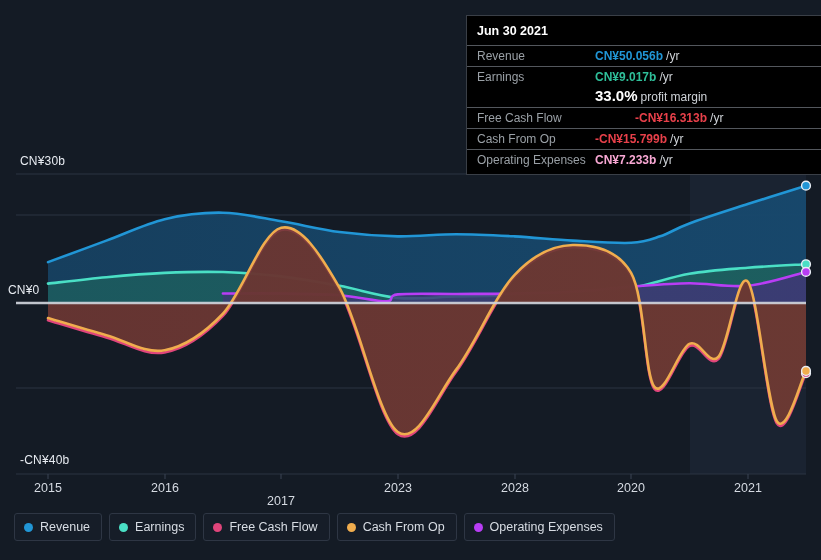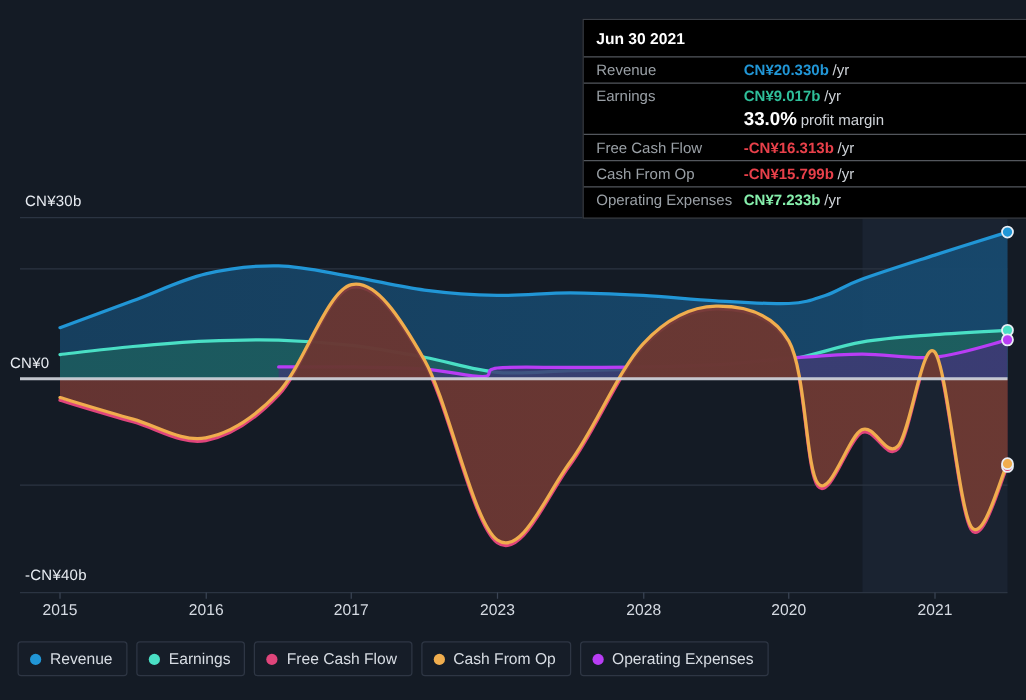--- a/index.html
+++ b/index.html
@@ -122,58 +122,58 @@
   </div>
 
   <div id="y-axis-labels">
       <div class="y-label" style="top: 154px; left: 20px;">CN¥30b</div>
       <div class="y-label" style="top: 283px; left: 8px;">CN¥0</div>
       <div class="y-label" style="top: 453px; left: 20px;">-CN¥40b</div>
     </div>
   <div id="x-axis-labels">
       <div class="x-label" style="top: 481px; left: 48px;">2015</div>
       <div class="x-label" style="top: 481px; left: 165px;">2016</div>
-      <div class="x-label" style="top: 481px; left: 281px;">2017</div>
+      <div class="x-label" style="top: 494px; left: 281px;">2017</div>
       <div class="x-label" style="top: 481px; left: 398px;">2023</div>
       <div class="x-label" style="top: 481px; left: 515px;">2028</div>
       <div class="x-label" style="top: 481px; left: 631px;">2020</div>
       <div class="x-label" style="top: 481px; left: 748px;">2021</div>
     </div>
 
   <div id="tooltip">
     <div class="tt-title">Jun 30 2021</div>
     <div id="tooltip-rows">
         <div class="tt-row">
           <span class="tt-label">Revenue</span>
-          <span class="tt-value" style="color: rgb(33, 150, 214);">CN¥20.330b</span>
+          <span class="tt-value" style="color: rgb(33, 150, 214);">CN¥50.056b</span>
           <span class="tt-unit">/yr</span>
         </div>
         <div class="tt-row">
           <span class="tt-label">Earnings</span>
           <span class="tt-value" style="color: rgb(47, 191, 154);">CN¥9.017b</span>
           <span class="tt-unit">/yr</span>
         </div>
         <div class="tt-row no-rule">
           <span class="tt-label"></span>
           <span class="tt-sub" style="color: rgb(255, 255, 255);">33.0%</span>
           <span class="tt-unit">profit margin</span>
         </div>
         <div class="tt-row">
           <span class="tt-label">Free Cash Flow</span>
-          <span class="tt-value" style="color: rgb(232, 64, 74);">-CN¥16.313b</span>
+          <span class="tt-value" style="color: rgb(232, 64, 74); margin-left: 40px;">-CN¥16.313b</span>
           <span class="tt-unit">/yr</span>
         </div>
         <div class="tt-row">
           <span class="tt-label">Cash From Op</span>
           <span class="tt-value" style="color: rgb(232, 64, 74); text-align: right;">-CN¥15.799b</span>
           <span class="tt-unit">/yr</span>
         </div>
         <div class="tt-row">
           <span class="tt-label">Operating Expenses</span>
-          <span class="tt-value" style="color: #86efac;">CN¥7.233b</span>
+          <span class="tt-value" style="color: #f9a8d4;">CN¥7.233b</span>
           <span class="tt-unit">/yr</span>
         </div>
       </div>
   </div>
 
   <div id="legend">
       <div class="legend-item">
         <span class="legend-dot" style="background: rgb(33, 150, 214);"></span>
         <span class="legend-text">Revenue</span>
       </div>

